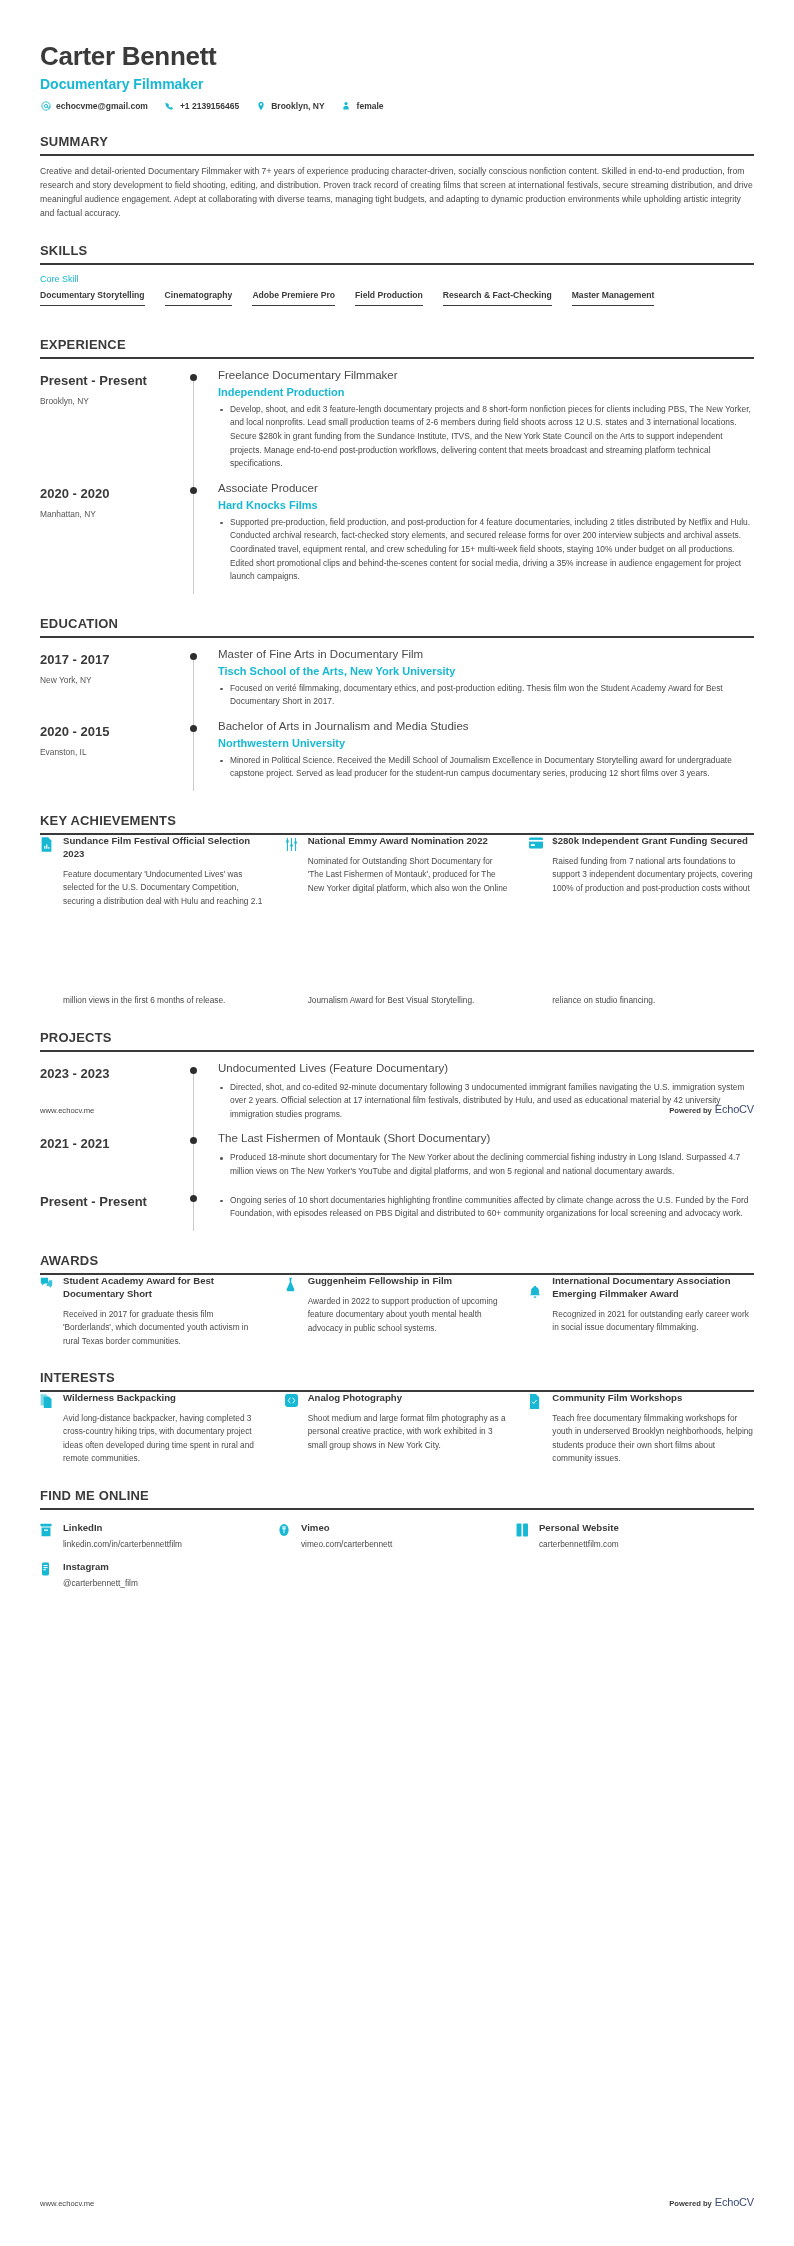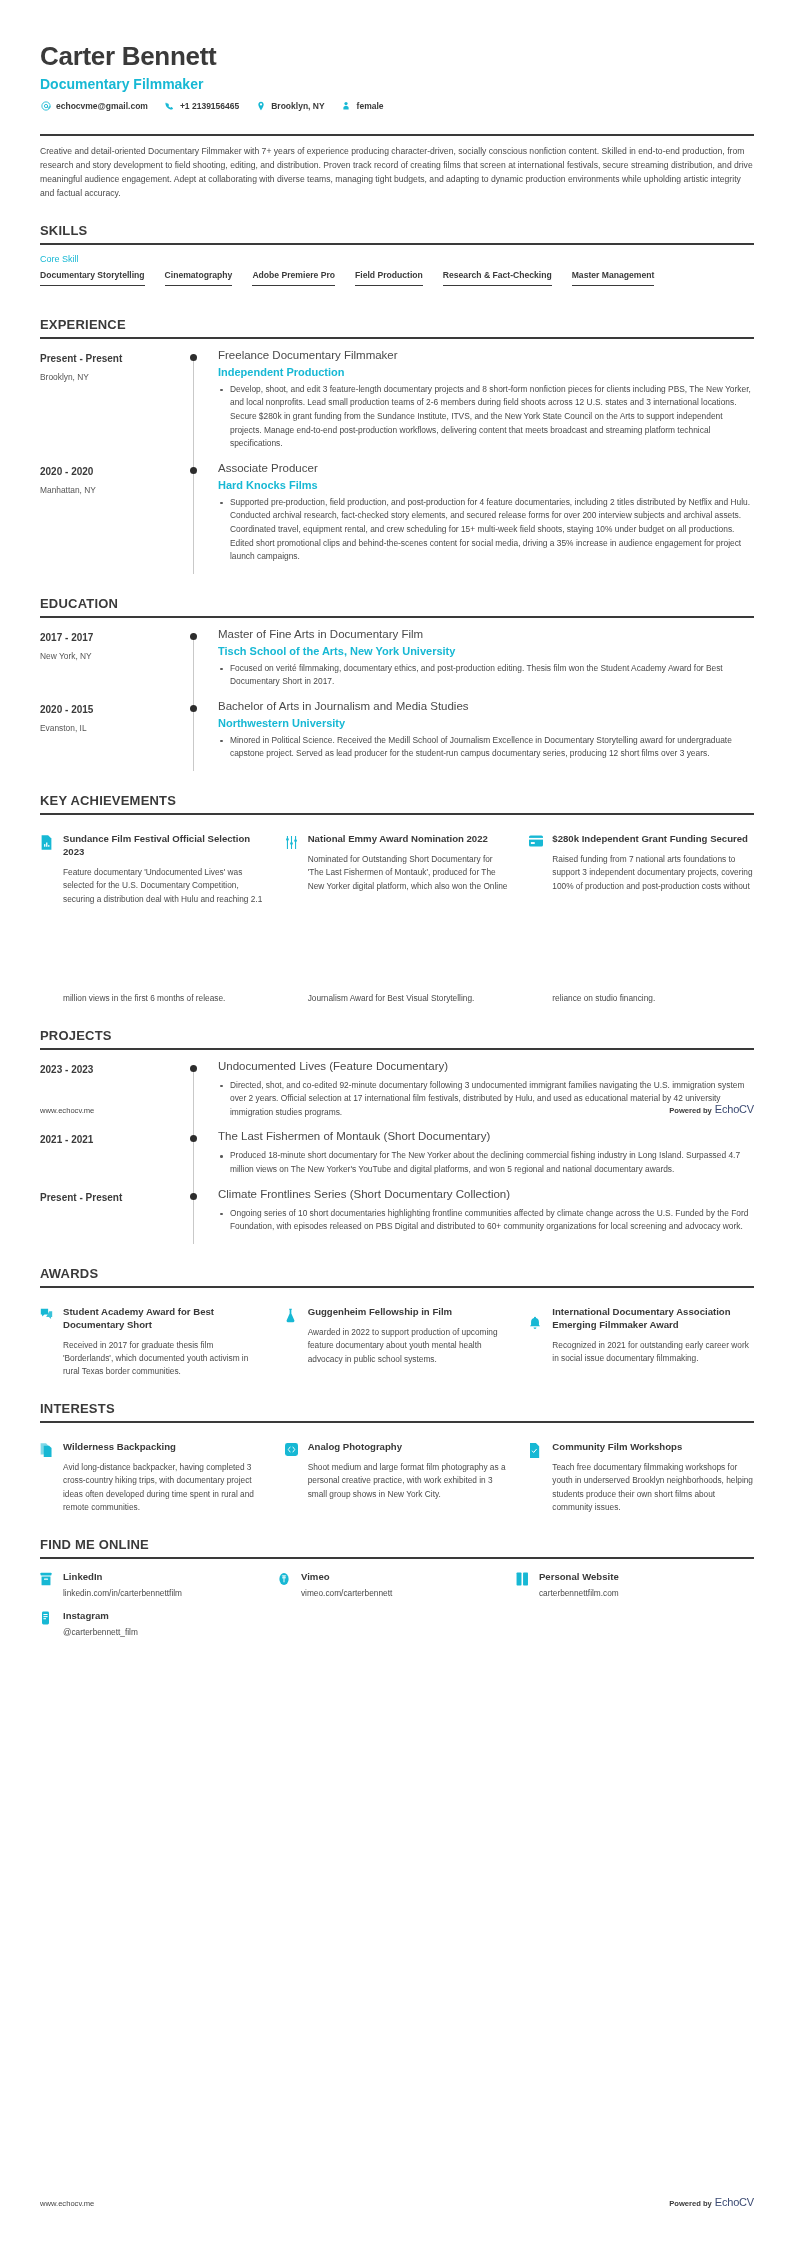--- a/index.html
+++ b/index.html
@@ -87,21 +87,21 @@
     color: #3a3a3a;
     border-bottom: 1px solid #3a3a3a;
     padding-bottom: 4px;
     margin-bottom: 9px;
     line-height: 1.3;
   }
 
   
   .tl-row { display: flex; position: relative; }
   .tl-left { width: 140px; flex: none; padding-top: 5px; }
-  .tl-date { font-size: 10px; font-weight: bold; color: #3a3a3a; }
+  .tl-date { font-size: 13px; font-weight: bold; color: #3a3a3a; }
   .tl-loc { font-size: 8.4px; color: #555; margin-top: 8px; }
   .tl-mid { width: 28px; flex: none; position: relative; }
   .tl-mid .line {
     position: absolute; left: 13px; top: 0; bottom: 0;
     width: 1px; background: #c9c9c9;
   }
   .tl-mid .dot {
     position: absolute; left: 10px; top: 6px;
     width: 7px; height: 7px; border-radius: 50%;
     background: #2d2d2d;
@@ -123,21 +123,21 @@
     position: absolute; left: 2px; top: 6px;
     width: 2.5px; height: 2.5px; border-radius: 50%;
     background: #5a5a5a;
   }
   .tl-row.first .tl-mid .line { top: 6px; }
 
   
   .cards {
     display: flex;
     gap: 20px;
-    margin-top: 18px;
+    margin-top: 0;
   }
   .card { flex: 1 1 0; min-width: 0; display: flex; gap: 8px; }
   .card-ico {
     flex: none; width: 15px; padding-top: 2px;
     color: #17b8d4;
   }
   .card-ico svg { display: block; }
   .card-body { flex: 1; min-width: 0; }
   .card-title {
     font-size: 9.6px; font-weight: bold; color: #3a3a3a;
@@ -226,20 +226,21 @@
                 <circle cx="8" cy="4" r="2.6"></circle>
                 <path d="M8 7.4c-2.3 0-4.2 1.6-4.2 3.6v2.6h8.4v-2.6c0-2-1.9-3.6-4.2-3.6z"></path>
               </svg>
           </span>
           <span>female</span>
         </span>
       </div>
     </div>
 
     <div class="section">
+      <div class="sec-title">SUMMARY</div>
       <div class="sec-rule"></div>
       <div class="body-text">Creative and detail-oriented Documentary Filmmaker with 7+ years of experience producing character-driven, socially conscious nonfiction content. Skilled in end-to-end production, from research and story development to field shooting, editing, and distribution. Proven track record of creating films that screen at international festivals, secure streaming distribution, and drive meaningful audience engagement. Adept at collaborating with diverse teams, managing tight budgets, and adapting to dynamic production environments while upholding artistic integrity and factual accuracy.</div>
     </div>
 
     <div class="section">
       <div class="sec-title">SKILLS</div>
       <div class="sec-rule"></div>
       <div class="skill-group-label">Core Skill</div>
       <div class="skill-tags">
         <span class="skill-tag">Documentary Storytelling</span>
@@ -445,21 +446,20 @@
 
       <div class="tl-row">
         <div class="tl-left">
           <div class="tl-date">Present - Present</div>
         </div>
         <div class="tl-mid">
             <div class="line"></div>
             <div class="dot"></div>
           </div>
         <div class="tl-right">
-          <div class="tl-role">Climate Frontlines Series (Short Documentary Collection)</div>
           <ul class="tl-bullets">
             <li>Ongoing series of 10 short documentaries highlighting frontline communities affected by climate change across the U.S. Funded by the Ford Foundation, with episodes released on PBS Digital and distributed to 60+ community organizations for local screening and advocacy work.</li>
           </ul>
         </div>
       </div>
     </div>
 
     <div class="section">
       <div class="sec-title">AWARDS</div>
       <div class="sec-rule"></div>

